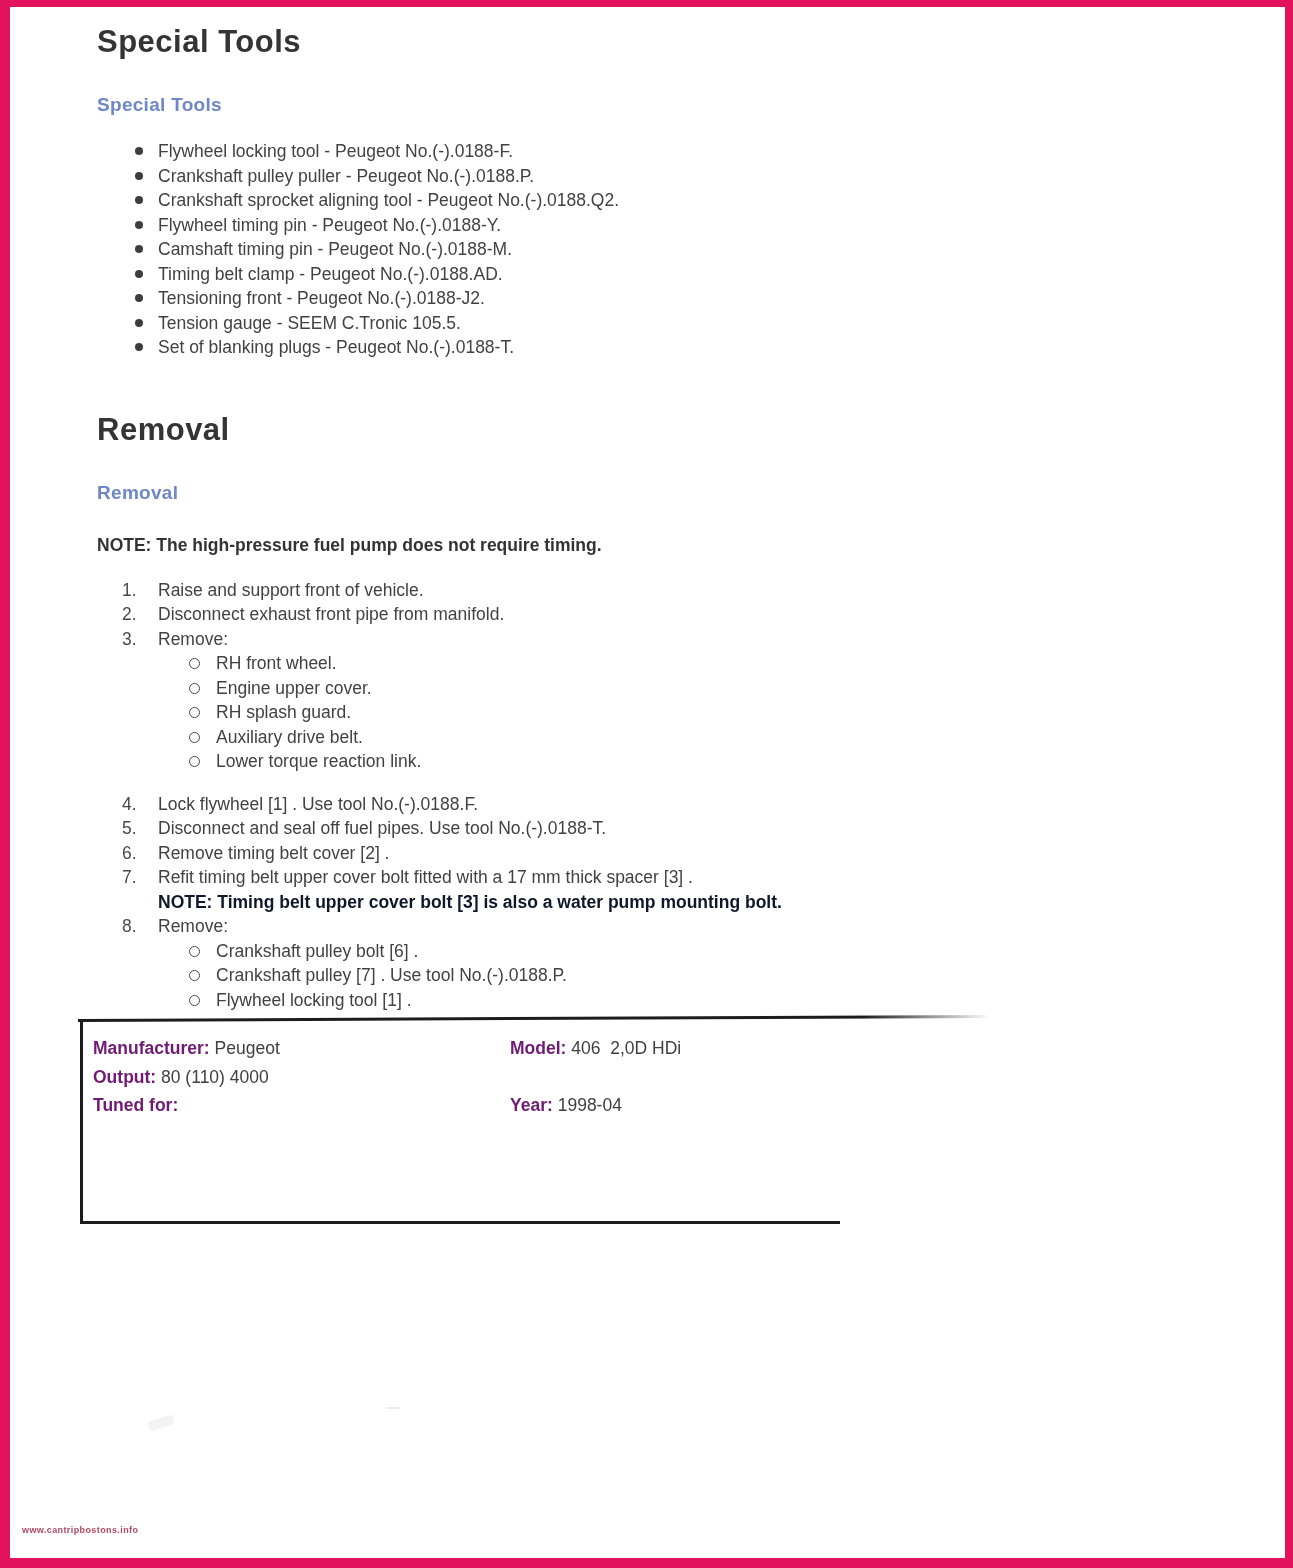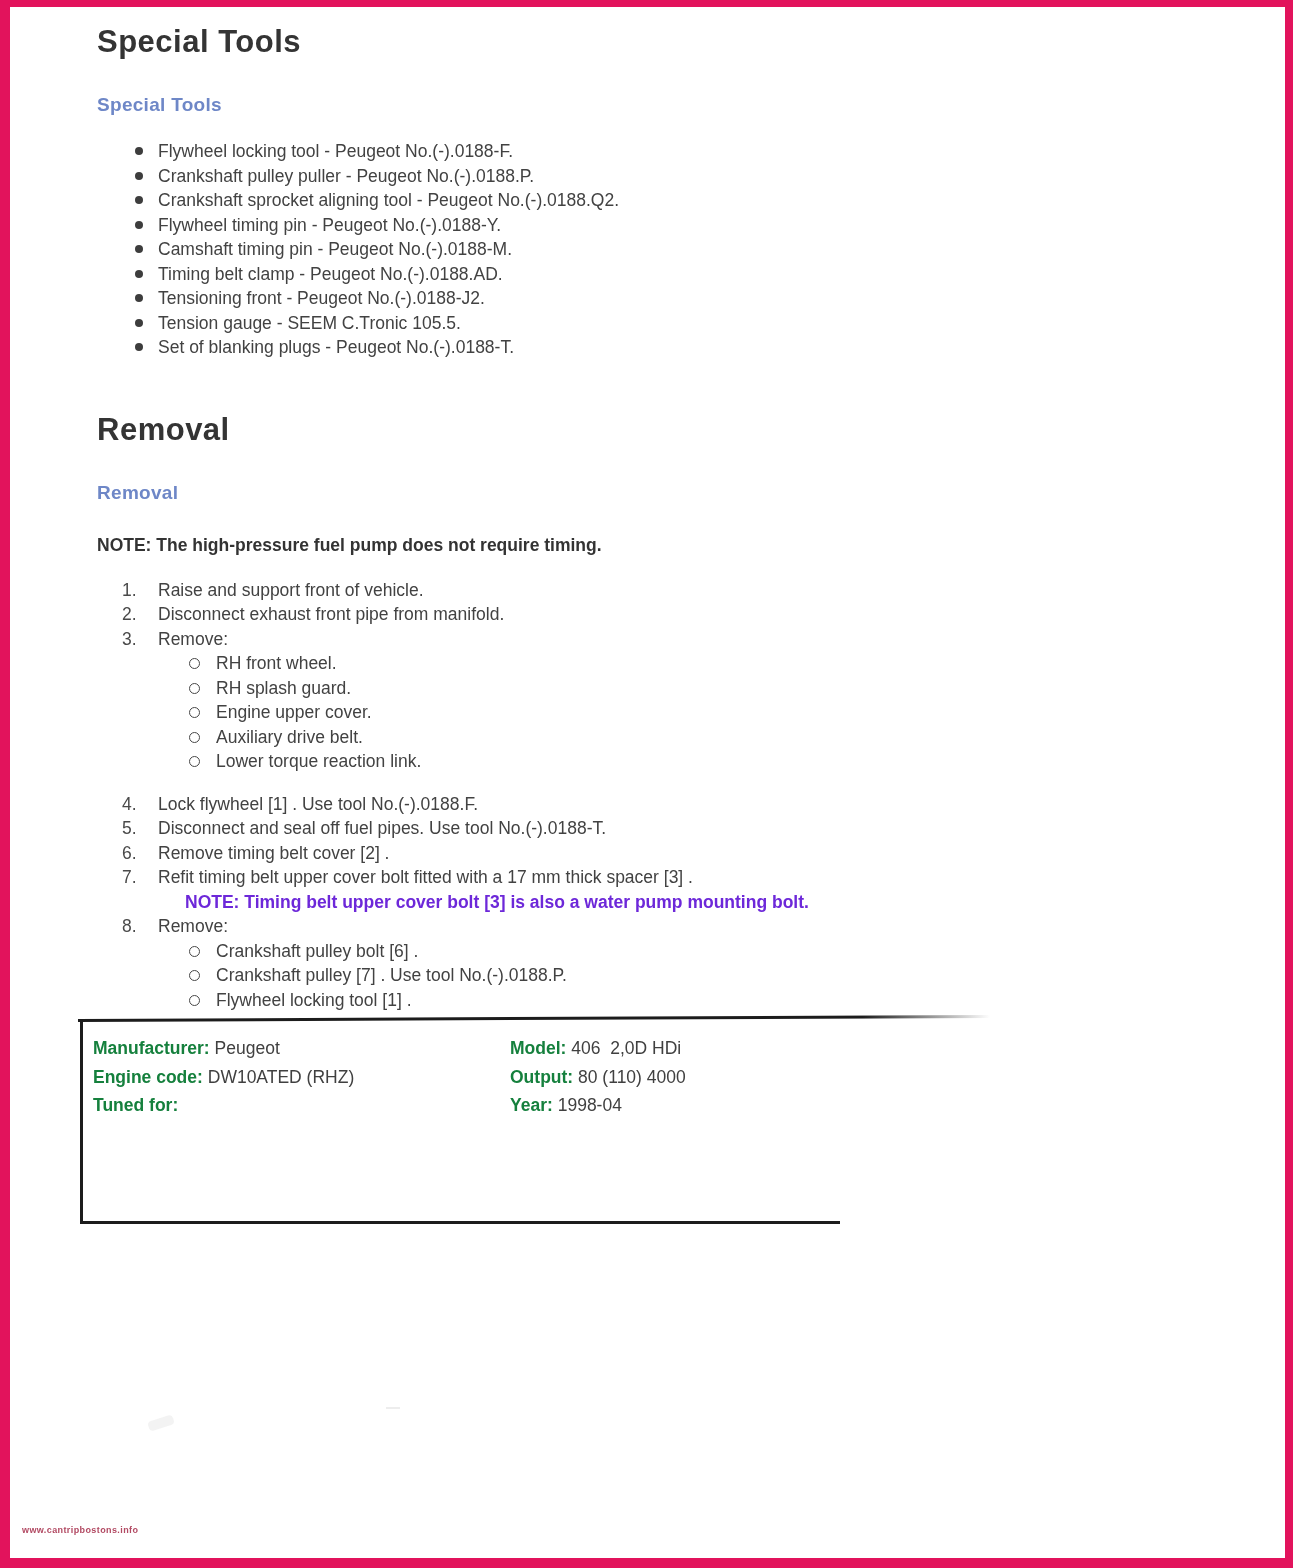--- a/index.html
+++ b/index.html
@@ -100,23 +100,23 @@
     position: absolute;
     left: 92px;
     top: 7px;
     width: 9px;
     height: 9px;
     border: 1.5px solid #474747;
     border-radius: 50%;
     background: transparent;
   }
   .step-note {
-    margin-left: 88px;
-    font-weight: 700;
-    color: #6d28d9;
+    margin-left: 61px;
+    font-weight: 700;
+    color: #0f172a;
     line-height: 24.5px;
   }
 
   
   .info-box {
     position: relative;
     margin-left: -17px;  
     margin-top: 6px;
     width: 912px;
     height: 207px;
@@ -137,21 +137,21 @@
   }
   .box-bottom {
     position: absolute;
     top: 203px; left: 0;
     width: 760px; height: 3px;
     background: #1c1c1c;
   }
   .box-rows { padding: 16px 0 0 13px; }
   .box-row { display: flex; line-height: 28.5px; font-size: 17.5px; }
   .box-row .c1 { width: 417px; }
-  .box-row .lbl { font-weight: 700; color: #15803d; }
+  .box-row .lbl { font-weight: 700; color: #701a75; }
   .box-row .val { color: #404040; white-space: pre-wrap; }
 
   
   .artifact-1 {
     position: absolute; left: 148px; top: 1418px;
     width: 26px; height: 10px;
     background: #8a8a8a; opacity: 0.10;
     transform: rotate(-18deg); border-radius: 4px;
   }
   .artifact-2 {
@@ -199,22 +199,22 @@
     <h1 class="doc-h1 removal-h1">Removal</h1>
     <h2 class="doc-h2">Removal</h2>
 
     <p class="note">NOTE: The high-pressure fuel pump does not require timing.</p>
 
     <ol class="steps">
         <li><span class="num">1.</span><span class="txt">Raise and support front of vehicle.</span></li>
         <li><span class="num">2.</span><span class="txt">Disconnect exhaust front pipe from manifold.</span></li>
         <li><span class="num">3.</span><span class="txt">Remove:</span><ul class="sub">
             <li>RH front wheel.</li>
+            <li>Engine upper cover.</li>
             <li>RH splash guard.</li>
-            <li>Engine upper cover.</li>
             <li>Auxiliary drive belt.</li>
             <li>Lower torque reaction link.</li>
           </ul></li>
         <li class="gap"><span class="num">4.</span><span class="txt">Lock flywheel [1] . Use tool No.(-).0188.F.</span></li>
         <li><span class="num">5.</span><span class="txt">Disconnect and seal off fuel pipes. Use tool No.(-).0188-T.</span></li>
         <li><span class="num">6.</span><span class="txt">Remove timing belt cover [2] .</span></li>
         <li><span class="num">7.</span><span class="txt">Refit timing belt upper cover bolt fitted with a 17 mm thick spacer [3] .</span><div class="step-note">NOTE: Timing belt upper cover bolt [3] is also a water pump mounting bolt.</div></li>
         <li><span class="num">8.</span><span class="txt">Remove:</span><ul class="sub">
             <li>Crankshaft pulley bolt [6] .</li>
             <li>Crankshaft pulley [7] . Use tool No.(-).0188.P.</li>
@@ -225,21 +225,20 @@
     <div class="info-box">
       <div class="box-top"></div>
       <div class="box-left"></div>
       <div class="box-bottom"></div>
       <div class="box-rows">
         <div class="box-row">
           <div class="c1"><span class="lbl">Manufacturer:</span> <span class="val">Peugeot</span></div>
           <div class="c2"><span class="lbl">Model:</span> <span class="val">406  2,0D HDi</span></div>
         </div>
         <div class="box-row">
-          <div class="c1"><span class="lbl">Engine code:</span> <span class="val">DW10ATED (RHZ)</span></div>
           <div class="c2"><span class="lbl">Output:</span> <span class="val">80 (110) 4000</span></div>
         </div>
         <div class="box-row">
           <div class="c1"><span class="lbl">Tuned for:</span> <span class="val"></span></div>
           <div class="c2"><span class="lbl">Year:</span> <span class="val">1998-04</span></div>
         </div>
       </div>
     </div>
   </div>
 

